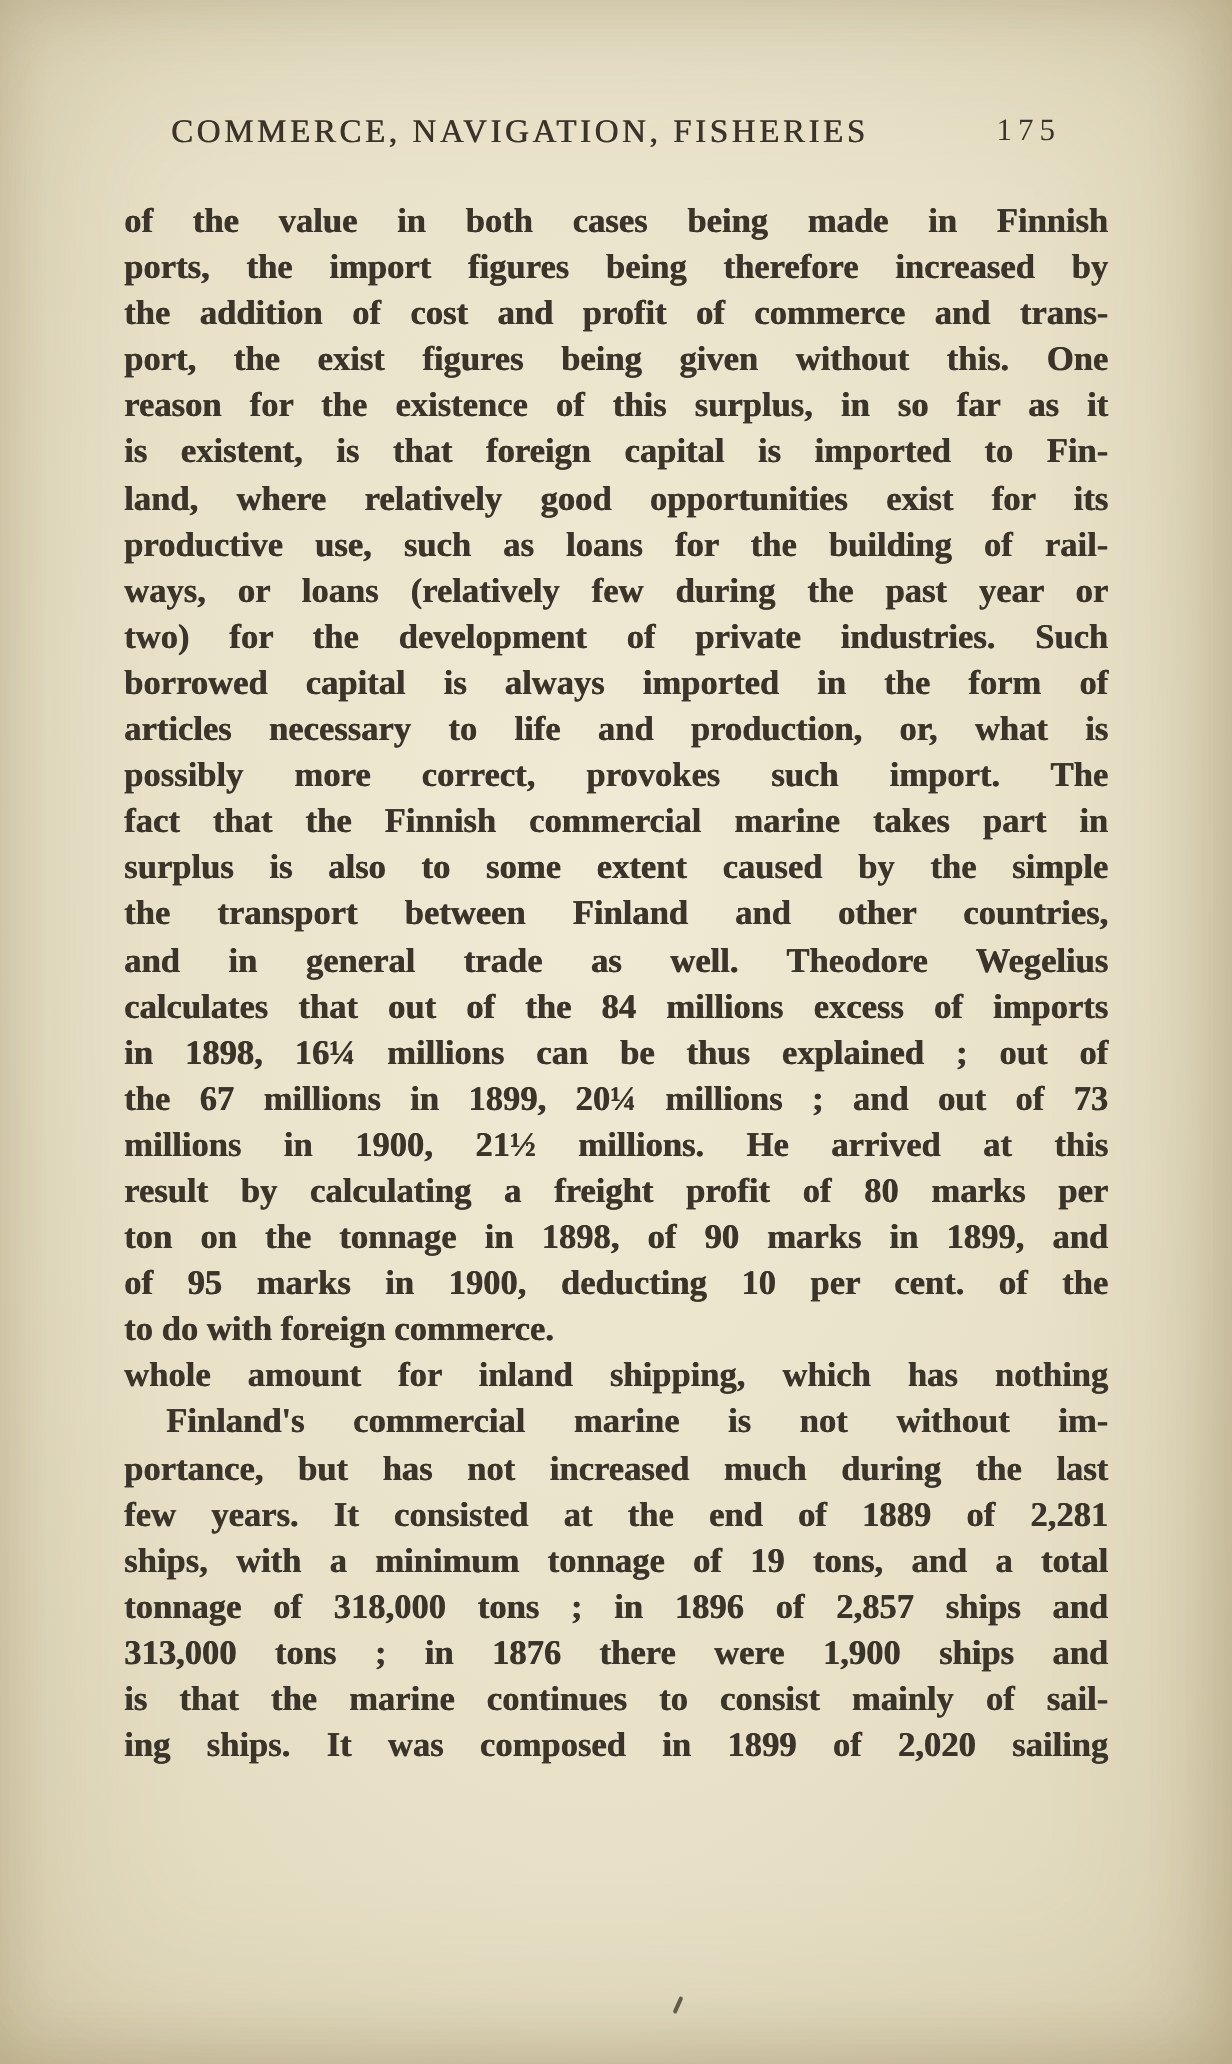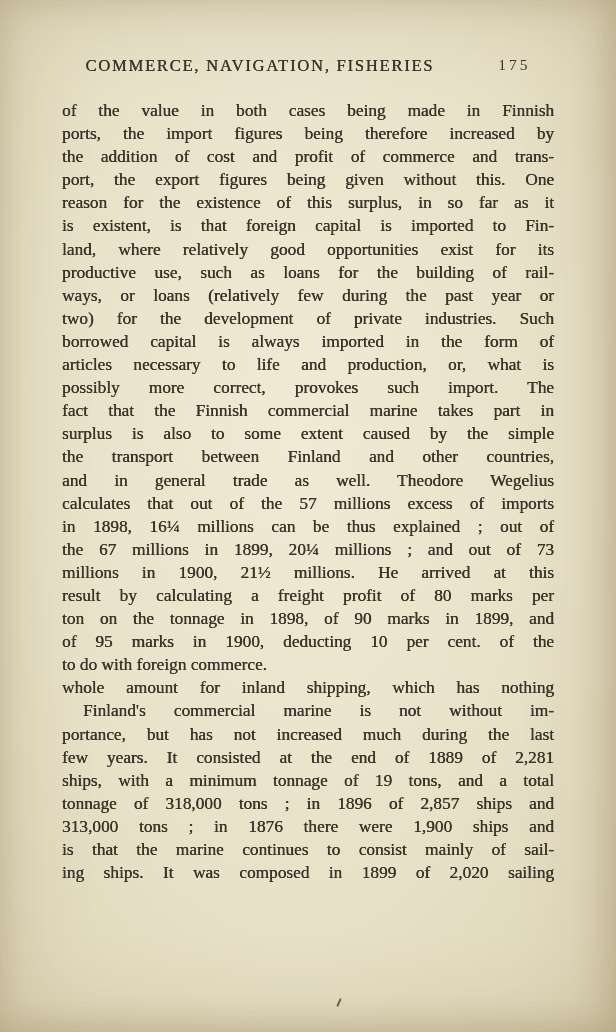--- a/index.html
+++ b/index.html
@@ -28,21 +28,21 @@
       inset 0 0 90px rgba(115, 95, 50, 0.22),
       inset -10px 0 34px rgba(115, 95, 50, 0.14),
       inset 0 -8px 26px rgba(115, 95, 50, 0.10);
   }
   .header {
     position: relative;
     width: 492px;
     margin: 56px auto 0 auto;
     display: flex;
     justify-content: center;
-    align-items: flex-start;
+    align-items: center;
     gap: 30px;
     font-size: 16.5px;
     letter-spacing: 1.8px;
     white-space: nowrap;
   }
   .header .title {
     text-shadow: 0.3px 0 0 currentColor;
   }
   .header .folio {
     letter-spacing: 3px;
@@ -53,20 +53,21 @@
     position: relative;
     width: 492px;
     margin: 23px auto 0 auto;
     font-size: 17.3px;
     line-height: 23.1px;
   }
   .text-block .line {
     text-align: justify;
     text-align-last: justify;
     text-shadow: 0.3px 0 0 currentColor;
+    font-weight: bold;
   }
   .text-block .line.last {
     text-align-last: left;
   }
   .text-block .line.indent {
     text-indent: 21px;
   }
   .stray-mark {
     position: absolute;
     left: 338px;
@@ -84,35 +85,35 @@
 <div class="page">
   <div class="header">
     <span class="title">COMMERCE, NAVIGATION, FISHERIES</span>
     <span class="folio">175</span>
   </div>
   <div class="text-block">
       <div class="paragraph">
         <div class="line">of the value in both cases being made in Finnish</div>
         <div class="line">ports, the import figures being therefore increased by</div>
         <div class="line">the addition of cost and profit of commerce and trans-</div>
-        <div class="line">port, the export figures being given without this.  One</div>
+        <div class="line">port, the exist figures being given without this.  One</div>
         <div class="line">reason for the existence of this surplus, in so far as it</div>
         <div class="line">is existent, is that foreign capital is imported to Fin-</div>
         <div class="line">land, where relatively good opportunities exist for its</div>
         <div class="line">productive use, such as loans for the building of rail-</div>
         <div class="line">ways, or loans (relatively few during the past year or</div>
         <div class="line">two) for the development of private industries.  Such</div>
         <div class="line">borrowed capital is always imported in the form of</div>
         <div class="line">articles necessary to life and production, or, what is</div>
         <div class="line">possibly more correct, provokes such import.  The</div>
         <div class="line">fact that the Finnish commercial marine takes part in</div>
         <div class="line">surplus is also to some extent caused by the simple</div>
         <div class="line">the transport between Finland and other countries,</div>
         <div class="line">and in general trade as well.  Theodore Wegelius</div>
-        <div class="line">calculates that out of the 57 millions excess of imports</div>
+        <div class="line">calculates that out of the 84 millions excess of imports</div>
         <div class="line">in 1898, 16¼ millions can be thus explained ; out of</div>
         <div class="line">the 67 millions in 1899, 20¼ millions ; and out of 73</div>
         <div class="line">millions in 1900, 21½ millions.  He arrived at this</div>
         <div class="line">result by calculating a freight profit of 80 marks per</div>
         <div class="line">ton on the tonnage in 1898, of 90 marks in 1899, and</div>
         <div class="line">of 95 marks in 1900, deducting 10 per cent. of the</div>
         <div class="line last">to do with foreign commerce.</div>
         <div class="line">whole amount for inland shipping, which has nothing</div>
       </div>
       <div class="paragraph">

